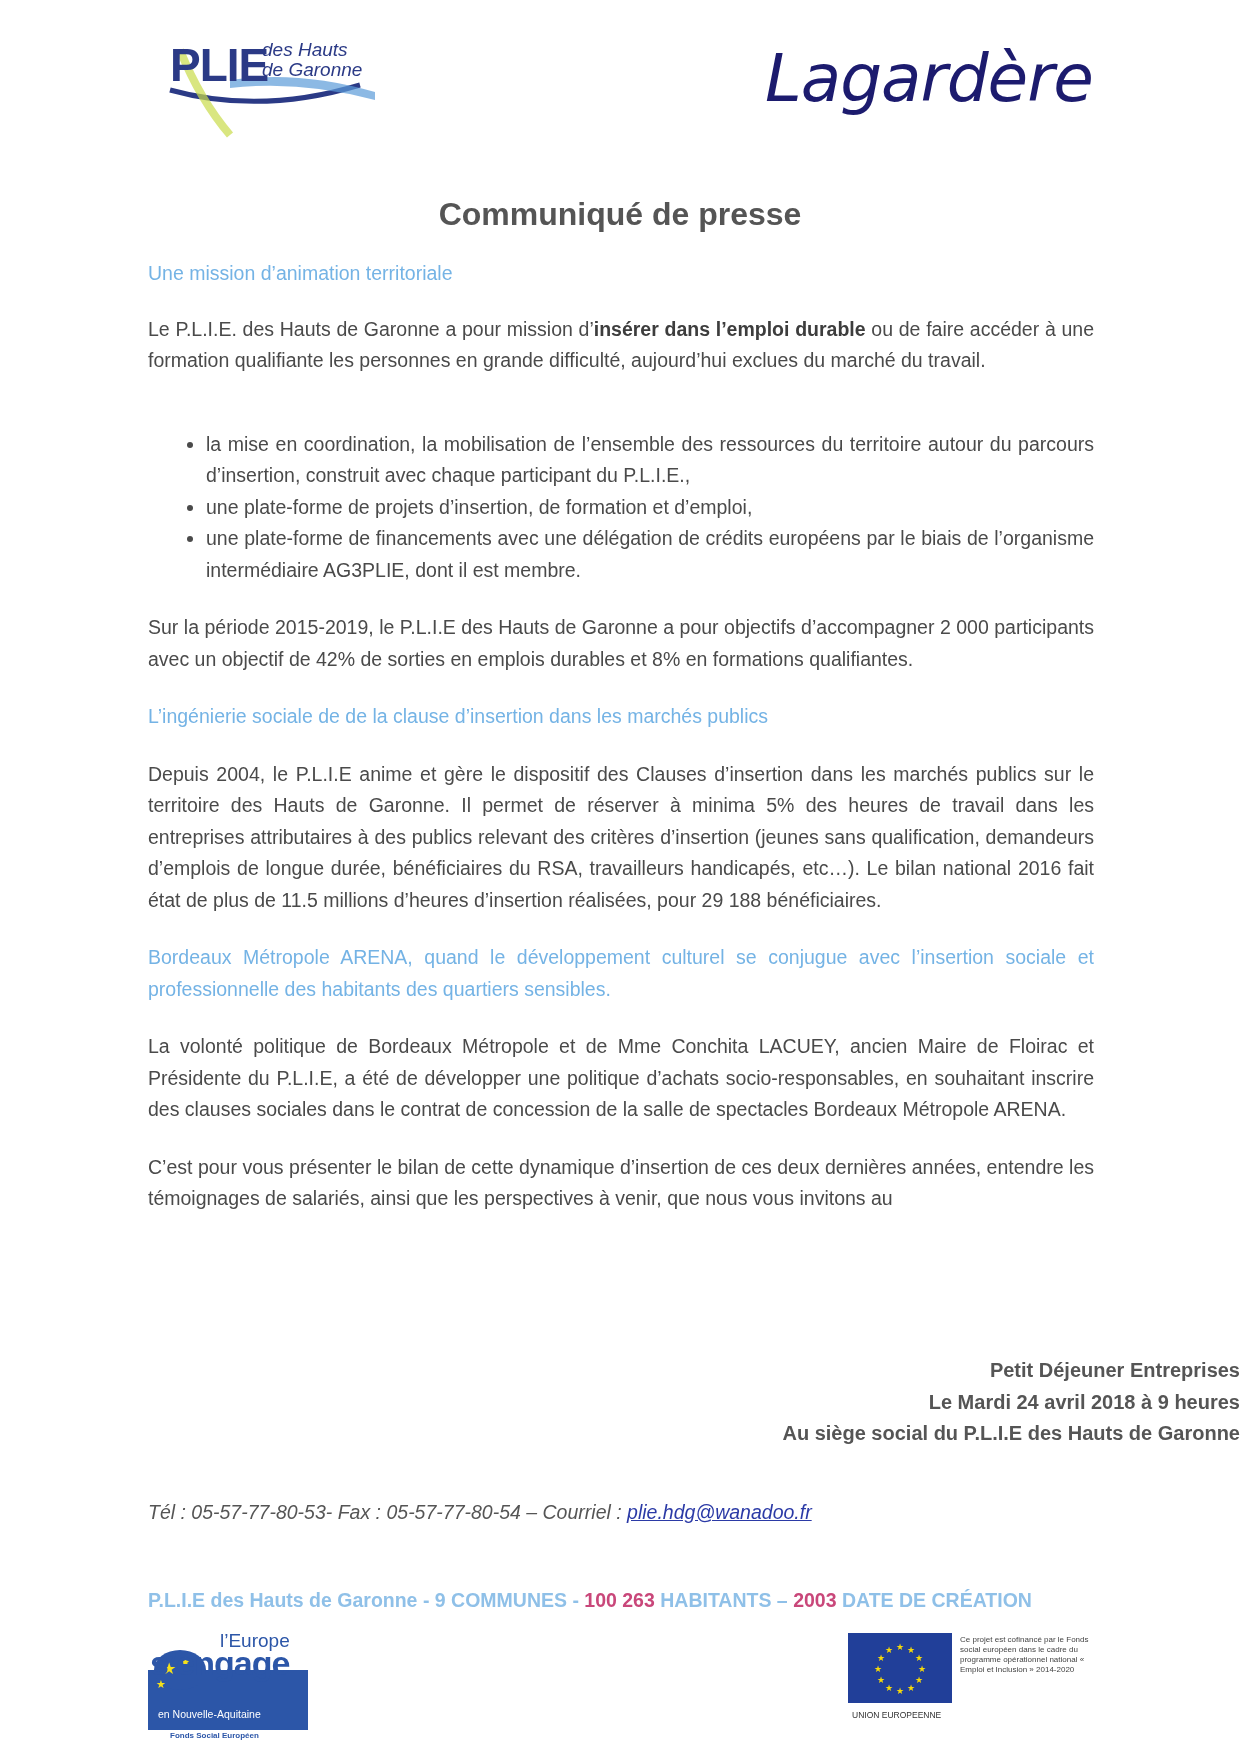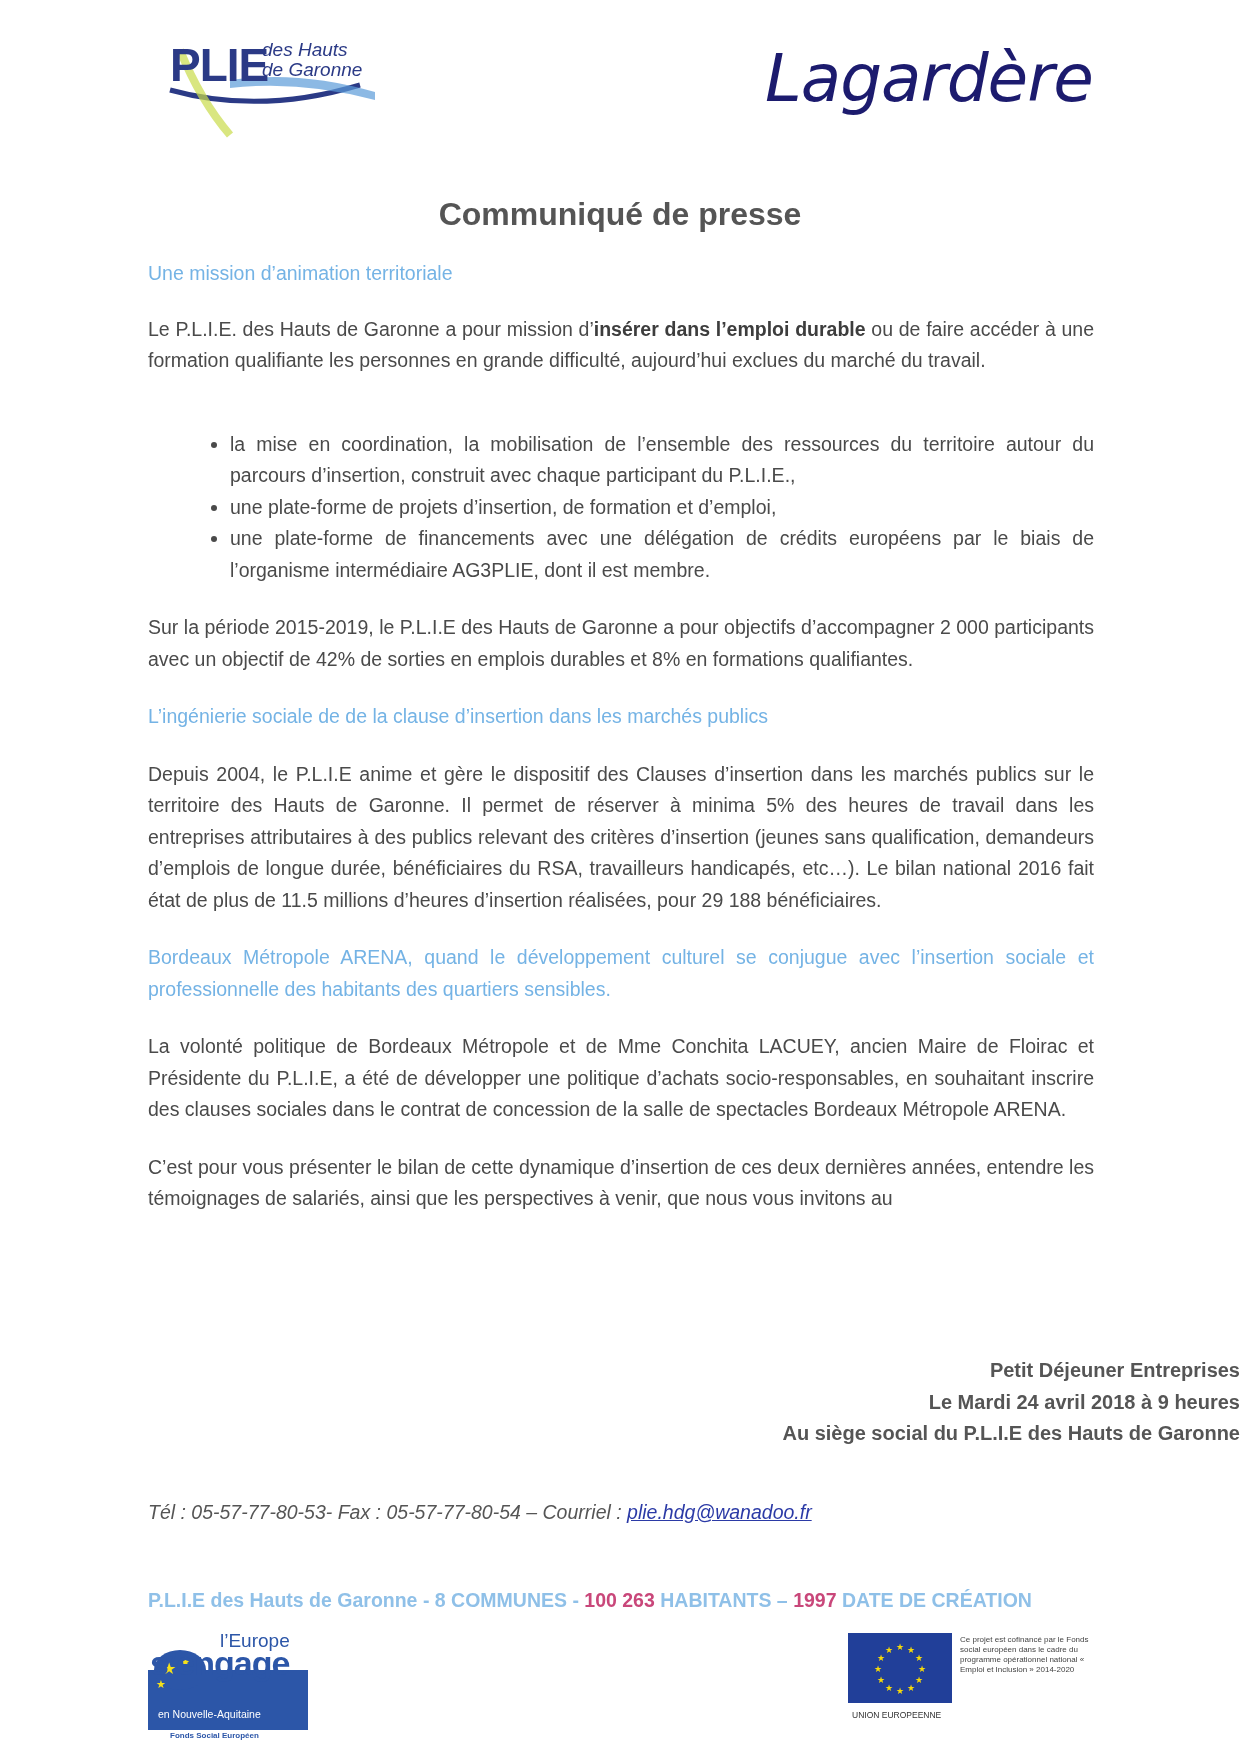--- a/index.html
+++ b/index.html
@@ -18,21 +18,21 @@
 
   .title { left: 0; width: 1240px; top: 196px; text-align: center; font-weight: bold;
            font-size: 32px; color: #555555; }
 
   .content { left: 148px; width: 946px; top: 258px; font-size: 19.5px; line-height: 31.5px; }
   .content p { margin: 0; text-align: justify; }
   .h-blue { color: #74b3e5; margin: 0; }
   .gap1 { height: 24px; }
   .gap2 { height: 26px; }
   ul.bullets { margin: 0; padding-left: 58px; }
-  ul.bullets li { text-align: justify; padding-left: 0; margin-left: 24px; }
+  ul.bullets li { text-align: justify; padding-left: 0; }
   b { color: #3d3d3d; }
 
   .event { left: 0; width: 1240px; top: 1355px; text-align: right; font-weight: bold;
            font-size: 20px; line-height: 31.5px; color: #555555; }
 
   .contact { left: 148px; top: 1497px; font-style: italic; font-size: 19.5px; line-height: 31.5px; color: #555; }
   .contact a { color: #2b3aa6; text-decoration: underline; }
 
   .footer-line { left: 148px; top: 1589px; font-weight: bold; font-size: 19.5px; color: #8fc0e8; }
   .footer-line .pink { color: #c9477a; }
@@ -92,21 +92,21 @@
   <div>Petit Déjeuner Entreprises</div>
   <div>Le Mardi 24 avril 2018 à 9 heures</div>
   <div>Au siège social du P.L.I.E des Hauts de Garonne</div>
 </div>
 
 <div class="abs contact">
   <div><span>Tél : 05-57-77-80-53- Fax : 05-57-77-80-54 – Courriel : </span><a>plie.hdg@wanadoo.fr</a></div>
 </div>
 
 <div class="abs footer-line">
-  <span>P.L.I.E des Hauts de Garonne - 8 COMMUNES - </span><span class="pink">100 263</span><span> HABITANTS – </span><span class="pink">1997</span><span> DATE DE CRÉATION</span>
+  <span>P.L.I.E des Hauts de Garonne - 9 COMMUNES - </span><span class="pink">100 263</span><span> HABITANTS – </span><span class="pink">2003</span><span> DATE DE CRÉATION</span>
 </div>
 
 <div class="abs europe-logo">
   <div style="position:absolute;left:72px;top:0;font-size:19px;color:#2c56a8">l’Europe</div>
   <div style="position:absolute;left:0;top:40px;width:160px;height:60px;background:#2c56a8"></div>
   <svg style="position:absolute;left:4px;top:18px" width="56" height="44">
     <ellipse cx="28" cy="22" rx="26" ry="20" fill="#2c56a8"></ellipse>
     <text x="10" y="26" font-size="16" fill="#f5e11a">★</text>
     <text x="28" y="18" font-size="12" fill="#f5e11a">★</text>
     <text x="4" y="40" font-size="11" fill="#f5e11a">★</text>

